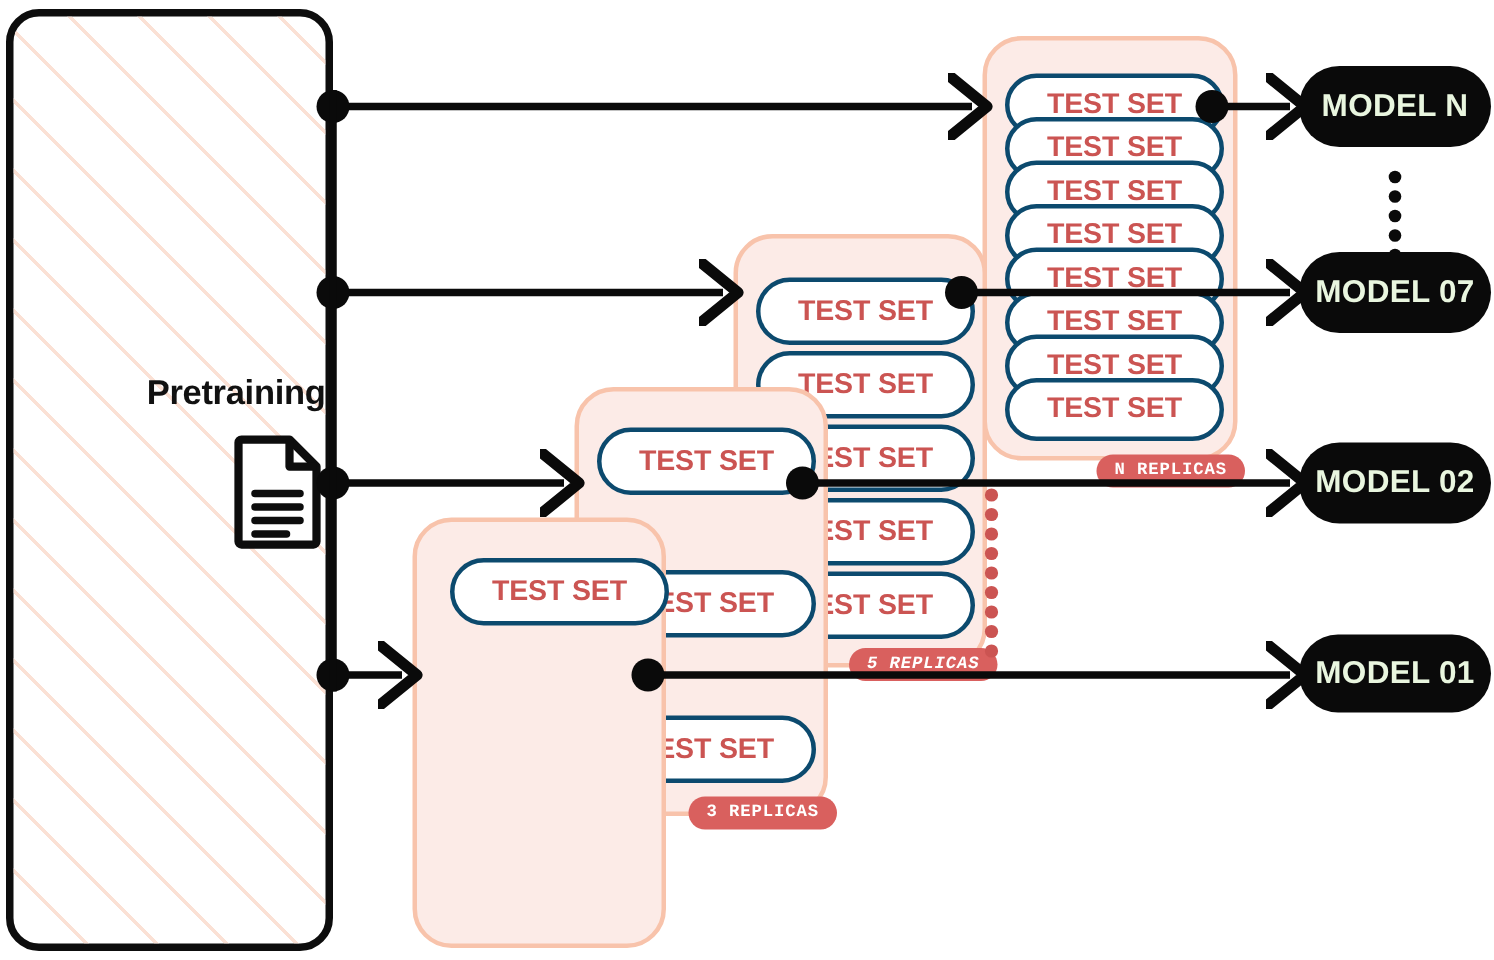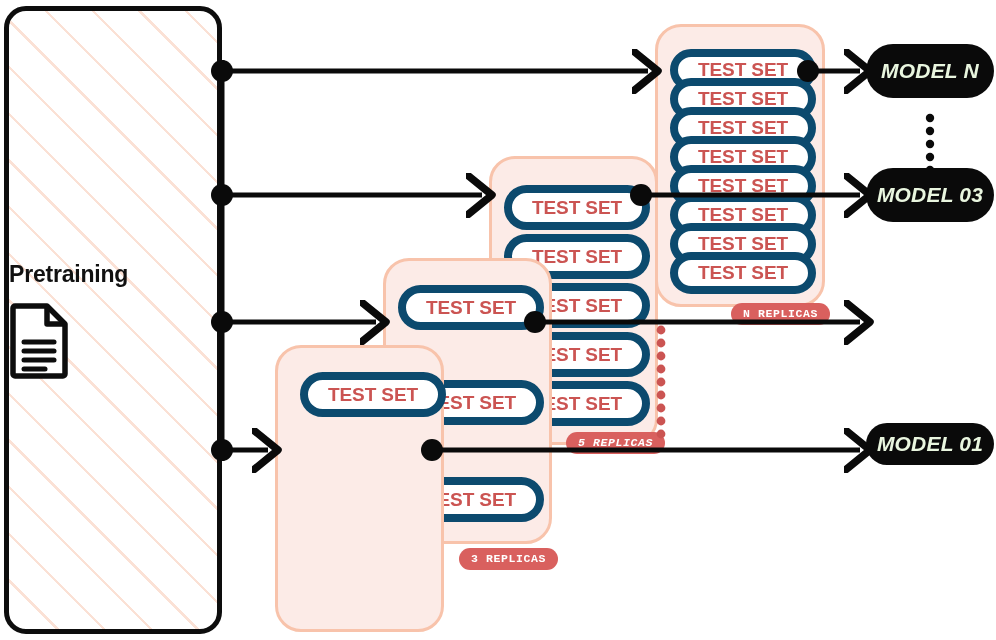--- a/index.html
+++ b/index.html
@@ -13,59 +13,58 @@
     border:5px solid #0d0d0d;border-radius:22px;background:#ffffff;
     overflow:hidden;box-sizing:border-box;
   }
   .hatch{
     position:absolute;left:0;top:0;right:0;bottom:0;
     background-image:repeating-linear-gradient(45deg,
        #fbe1d5 0px,#fbe1d5 2.5px,
        rgba(255,255,255,0) 2.5px,rgba(255,255,255,0) 33px);
   }
   .source-inner{
-    position:absolute;left:0;right:0;top:249px;text-align:left;
+    position:absolute;left:0;right:0;top:236px;text-align:right;
   }
   .source-title{
     font-size:23px;font-weight:bold;color:#111;line-height:1.22;
     letter-spacing:-0.2px;
   }
   .doc-icon{margin-top:14px;display:inline-block;}
 
   
   .rep-group{
     position:absolute;box-sizing:border-box;
     background:#fcebe7;border:3px solid #f8c3ab;border-radius:26px;
   }
   .rep-badge{
     position:absolute;background:#d9605e;color:#ffffff;
     font-family:"Liberation Mono",monospace;font-weight:bold;
     font-size:11.5px;letter-spacing:0.6px;
     padding:4px 12px 5px;border-radius:11px;white-space:nowrap;
   }
   .testset{
     position:absolute;box-sizing:border-box;
-    background:#ffffff;border:8px solid #0c4a6e;border-radius:26px;
+    background:#ffffff;border:3px solid #0c4a6e;border-radius:26px;
     color:#cb5452;font-size:19px;font-weight:bold;letter-spacing:-0.1px;
     display:flex;align-items:center;justify-content:center;
     white-space:nowrap;
   }
 
   
   .edges{position:absolute;left:0;top:0;width:996px;height:640px;
          pointer-events:none;}
 
   
   .model{
     position:absolute;box-sizing:border-box;
     background:#0a0a0a;border-radius:27px;
     color:#e9f6df;font-size:21px;font-weight:bold;letter-spacing:0.2px;
     display:flex;align-items:center;justify-content:center;
     white-space:nowrap;
-    font-style:italic;
   }
 </style>
 </head>
 <body>
 
 <div id="stage">
 
   <div class="source-panel">
     <div class="hatch"></div>
     <div class="source-inner">
@@ -103,21 +102,21 @@
     <div class="testset" style="left:12px;top:124px;width:146px;height:45px;">TEST SET</div>
     <div class="testset" style="left:12px;top:173px;width:146px;height:45px;">TEST SET</div>
     <div class="testset" style="left:12px;top:222px;width:146px;height:45px;">TEST SET</div>
     <div class="rep-badge" style="left:74px;top:273px;font-style:italic;">5 REPLICAS</div>
   </div>
 
   <div class="rep-group" style="left:383px;top:258px;width:169px;height:286px;">
     <div class="testset" style="left:12px;top:24px;width:146px;height:45px;">TEST SET</div>
     <div class="testset" style="left:12px;top:119px;width:146px;height:45px;">TEST SET</div>
     <div class="testset" style="left:12px;top:216px;width:146px;height:45px;">TEST SET</div>
-    <div class="rep-badge" style="left:73px;top:287px;">3 REPLICAS</div>
+    <div class="rep-badge" style="left:73px;top:270px;">3 REPLICAS</div>
   </div>
 
   <div class="rep-group" style="left:275px;top:345px;width:169px;height:287px;">
     <div class="testset" style="left:22px;top:24px;width:146px;height:45px;">TEST SET</div>
 
   </div>
 
   <svg class="edges" width="996" height="640" viewBox="0 0 996 640">
     <defs>
       <marker id="ah" markerWidth="9" markerHeight="9" refX="3.2" refY="4.5" orient="auto" markerUnits="strokeWidth">
@@ -162,16 +161,17 @@
       <circle cx="661" cy="369" r="4.4" fill="#cb5452"></circle>
       <circle cx="661" cy="382" r="4.4" fill="#cb5452"></circle>
       <circle cx="661" cy="395" r="4.4" fill="#cb5452"></circle>
       <circle cx="661" cy="408" r="4.4" fill="#cb5452"></circle>
       <circle cx="661" cy="421" r="4.4" fill="#cb5452"></circle>
       <circle cx="661" cy="434" r="4.4" fill="#cb5452"></circle>
     </g>
   </svg>
 
   <div class="model" style="left:866px;top:44px;width:128px;height:54px;">MODEL N</div>
-  <div class="model" style="left:866px;top:168px;width:128px;height:54px;">MODEL 03</div>
-  <div class="model" style="left:866px;top:423px;width:128px;height:42px;">MODEL 01</div>
+  <div class="model" style="left:866px;top:168px;width:128px;height:54px;">MODEL 07</div>
+  <div class="model" style="left:866px;top:295px;width:128px;height:54px;">MODEL 02</div>
+  <div class="model" style="left:866px;top:423px;width:128px;height:52px;">MODEL 01</div>
 
 </div>
 
 </body></html>

